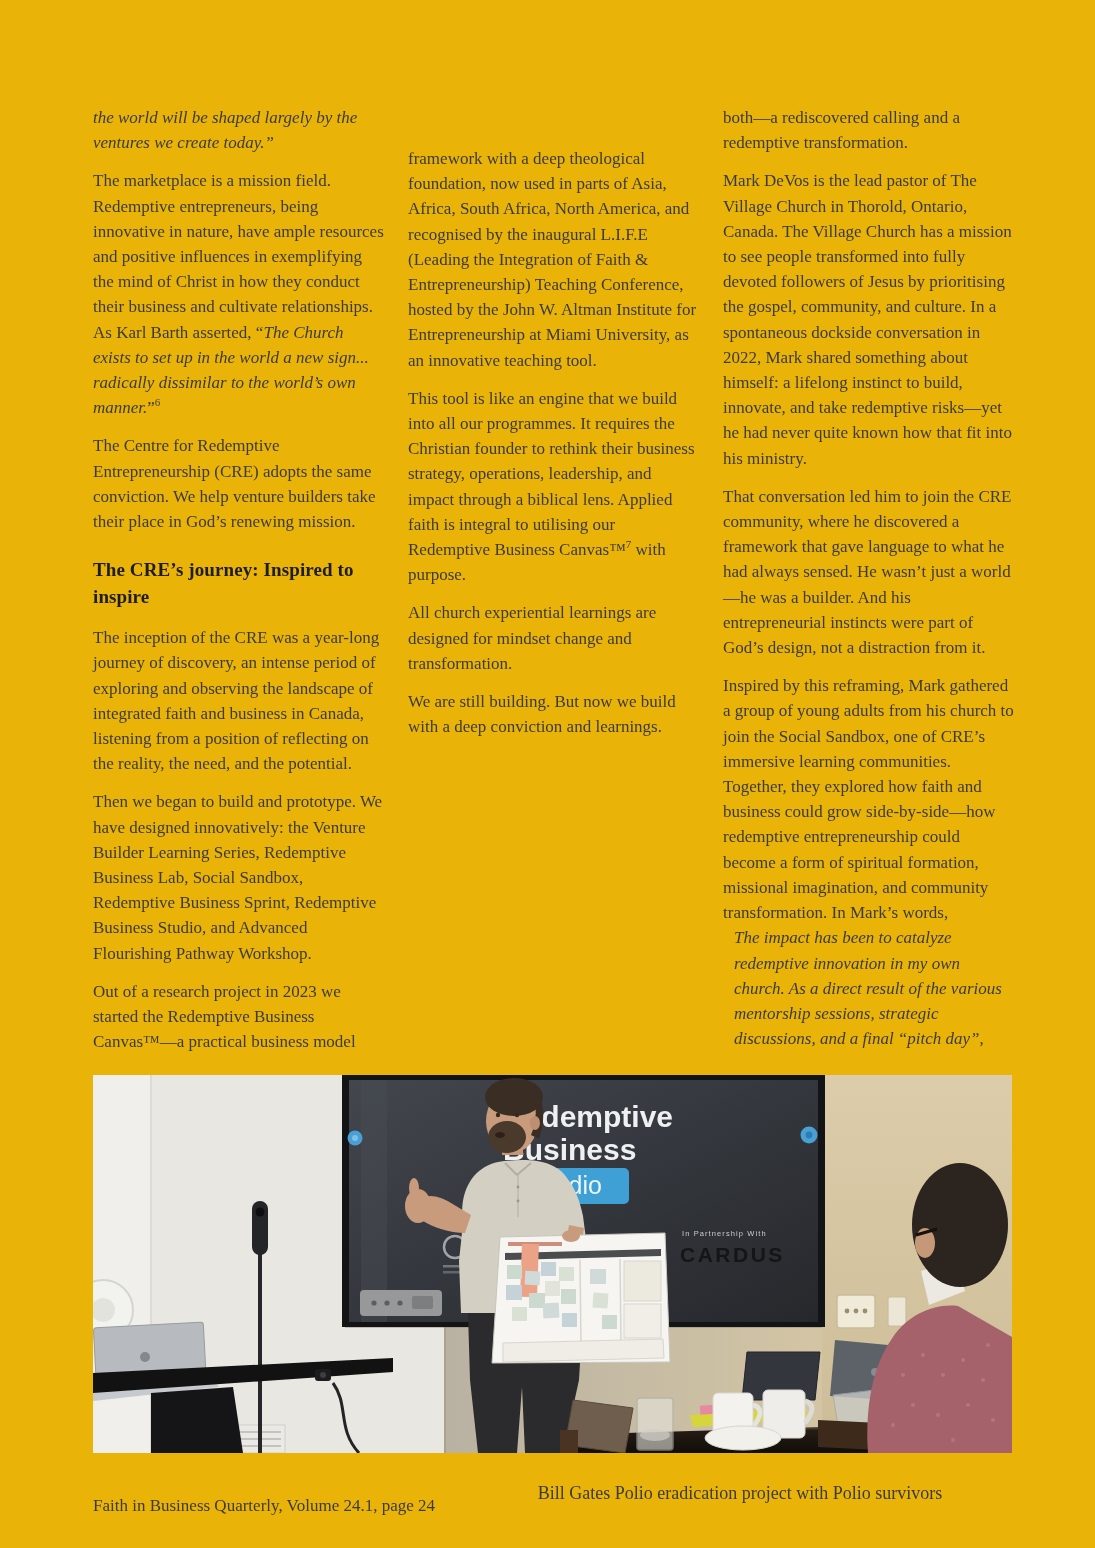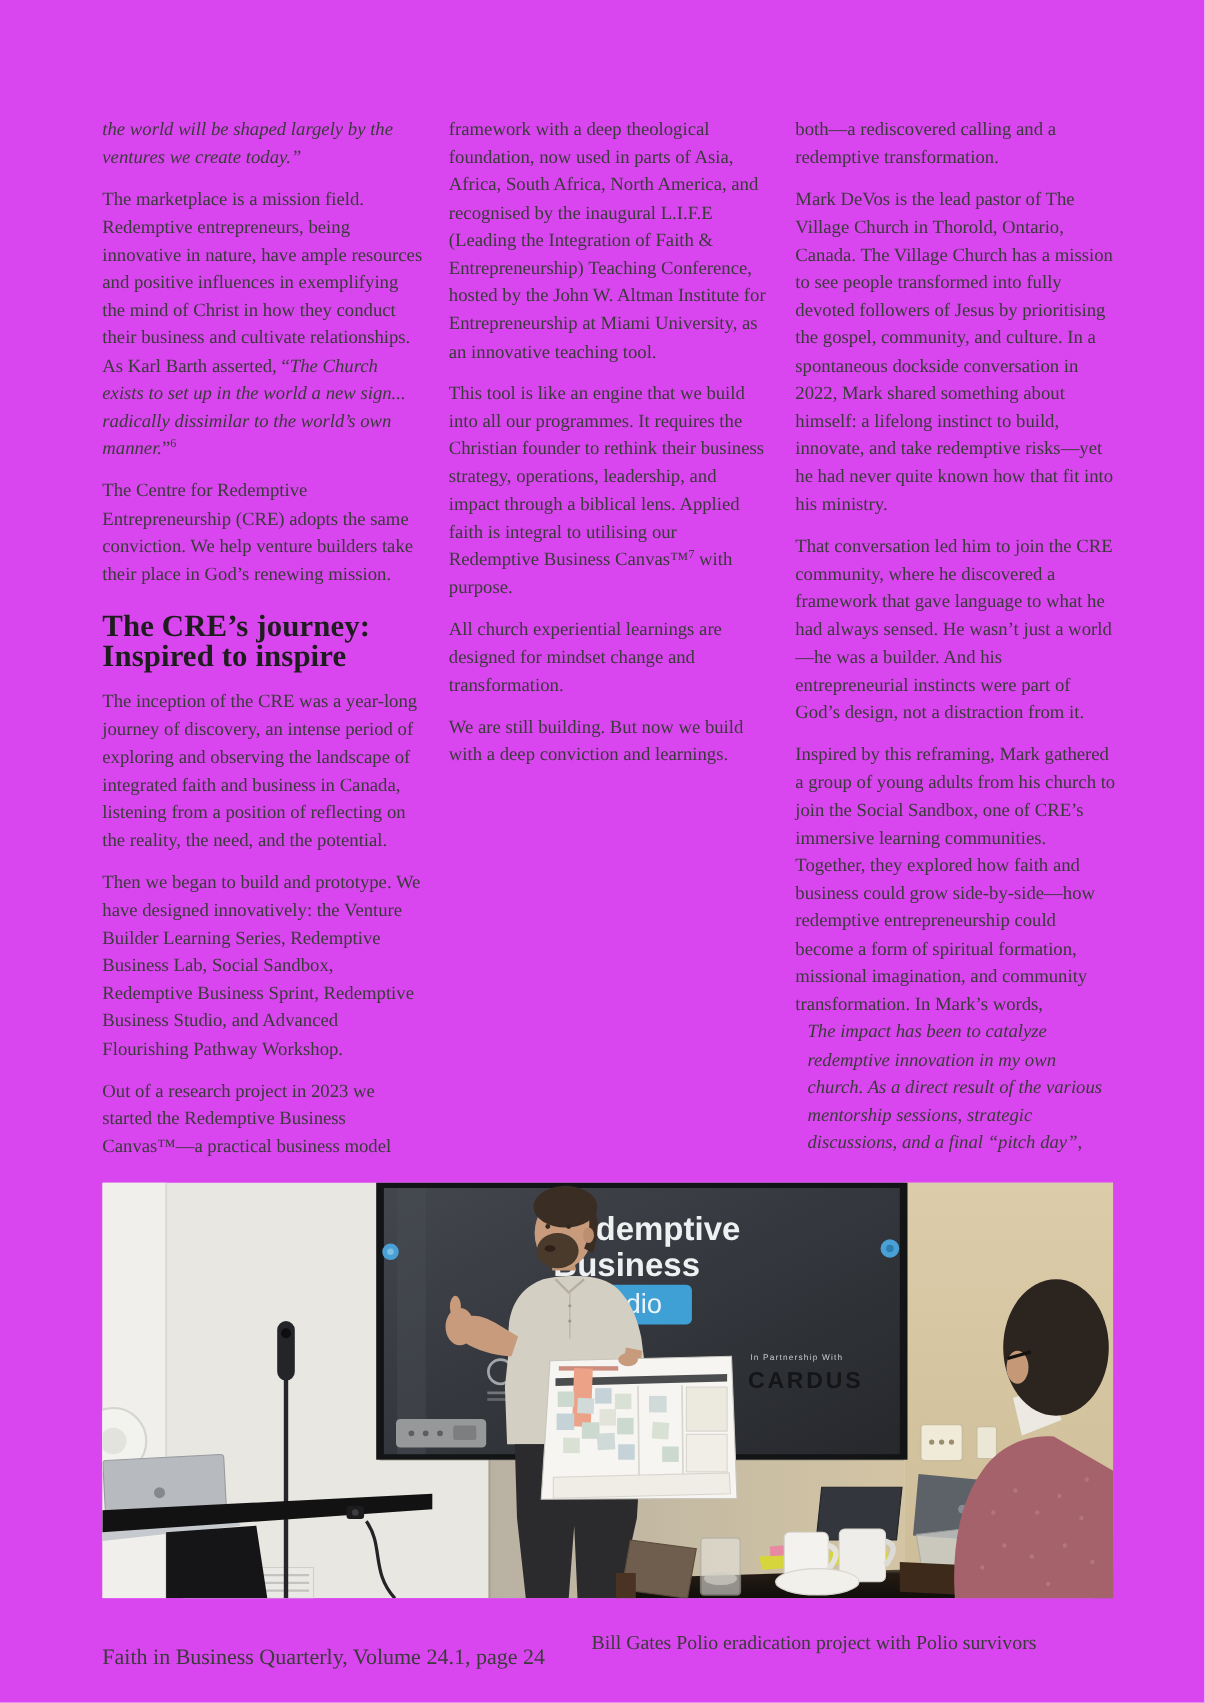--- a/index.html
+++ b/index.html
@@ -1,44 +1,44 @@
 <!DOCTYPE html>
 <html><head>
 <meta charset="utf-8">
 <style>
   * { margin:0; padding:0; box-sizing:border-box; }
   html,body { background:#ffffff; }
   body {
     width:1095px; height:1548px; position:relative; overflow:hidden;
     font-family:"Liberation Serif", serif; color:#3a3a3a;
   }
-  .page { position:absolute; inset:0; background:#d946ef; }
+  .page { position:absolute; inset:0; background:#eab308; }
   .col {
     position:absolute; top:105px; width:292px;
     font-size:17px; line-height:25.2px; color:#3b3b3b;
     text-align:left;
   }
   .col-1 { left:93px; }
-  .col-2 { left:408px; }
+  .col-2 { left:408px;margin-top:41px; }
   .col-3 { left:723px; }
   .para { margin-bottom:13px; }
   .it { font-style:italic; }
   .h2 {
-    font-size:28px; line-height:26.5px; font-weight:bold; color:#1d1d1d;
+    font-size:19px; line-height:26.5px; font-weight:bold; color:#1d1d1d;
     margin-top:23px; margin-bottom:15px; letter-spacing:0.1px;
   }
   sup { font-size:11px; line-height:0; vertical-align:super; }
   .quote { font-style:italic; padding-left:11px; }
   .photo-wrap { position:absolute; left:93px; top:1075px; width:919px; height:378px; }
   .caption {
     position:absolute; left:400px; top:1483px; width:680px; text-align:center;
     font-size:18px; color:#3b3b3b;
   }
   .footer {
-    position:absolute; left:93px; top:1496px; font-size:20px; color:#3b3b3b;
+    position:absolute; left:93px; top:1496px; font-size:17px; color:#3b3b3b;
   }
   svg text { font-family:"Liberation Sans", sans-serif; }
 </style>
 </head>
 <body>
 
 <div class="page">
 
   <div class="col col-1">
     <p class="para it">the world will be shaped largely by the ventures we create today.”</p>

